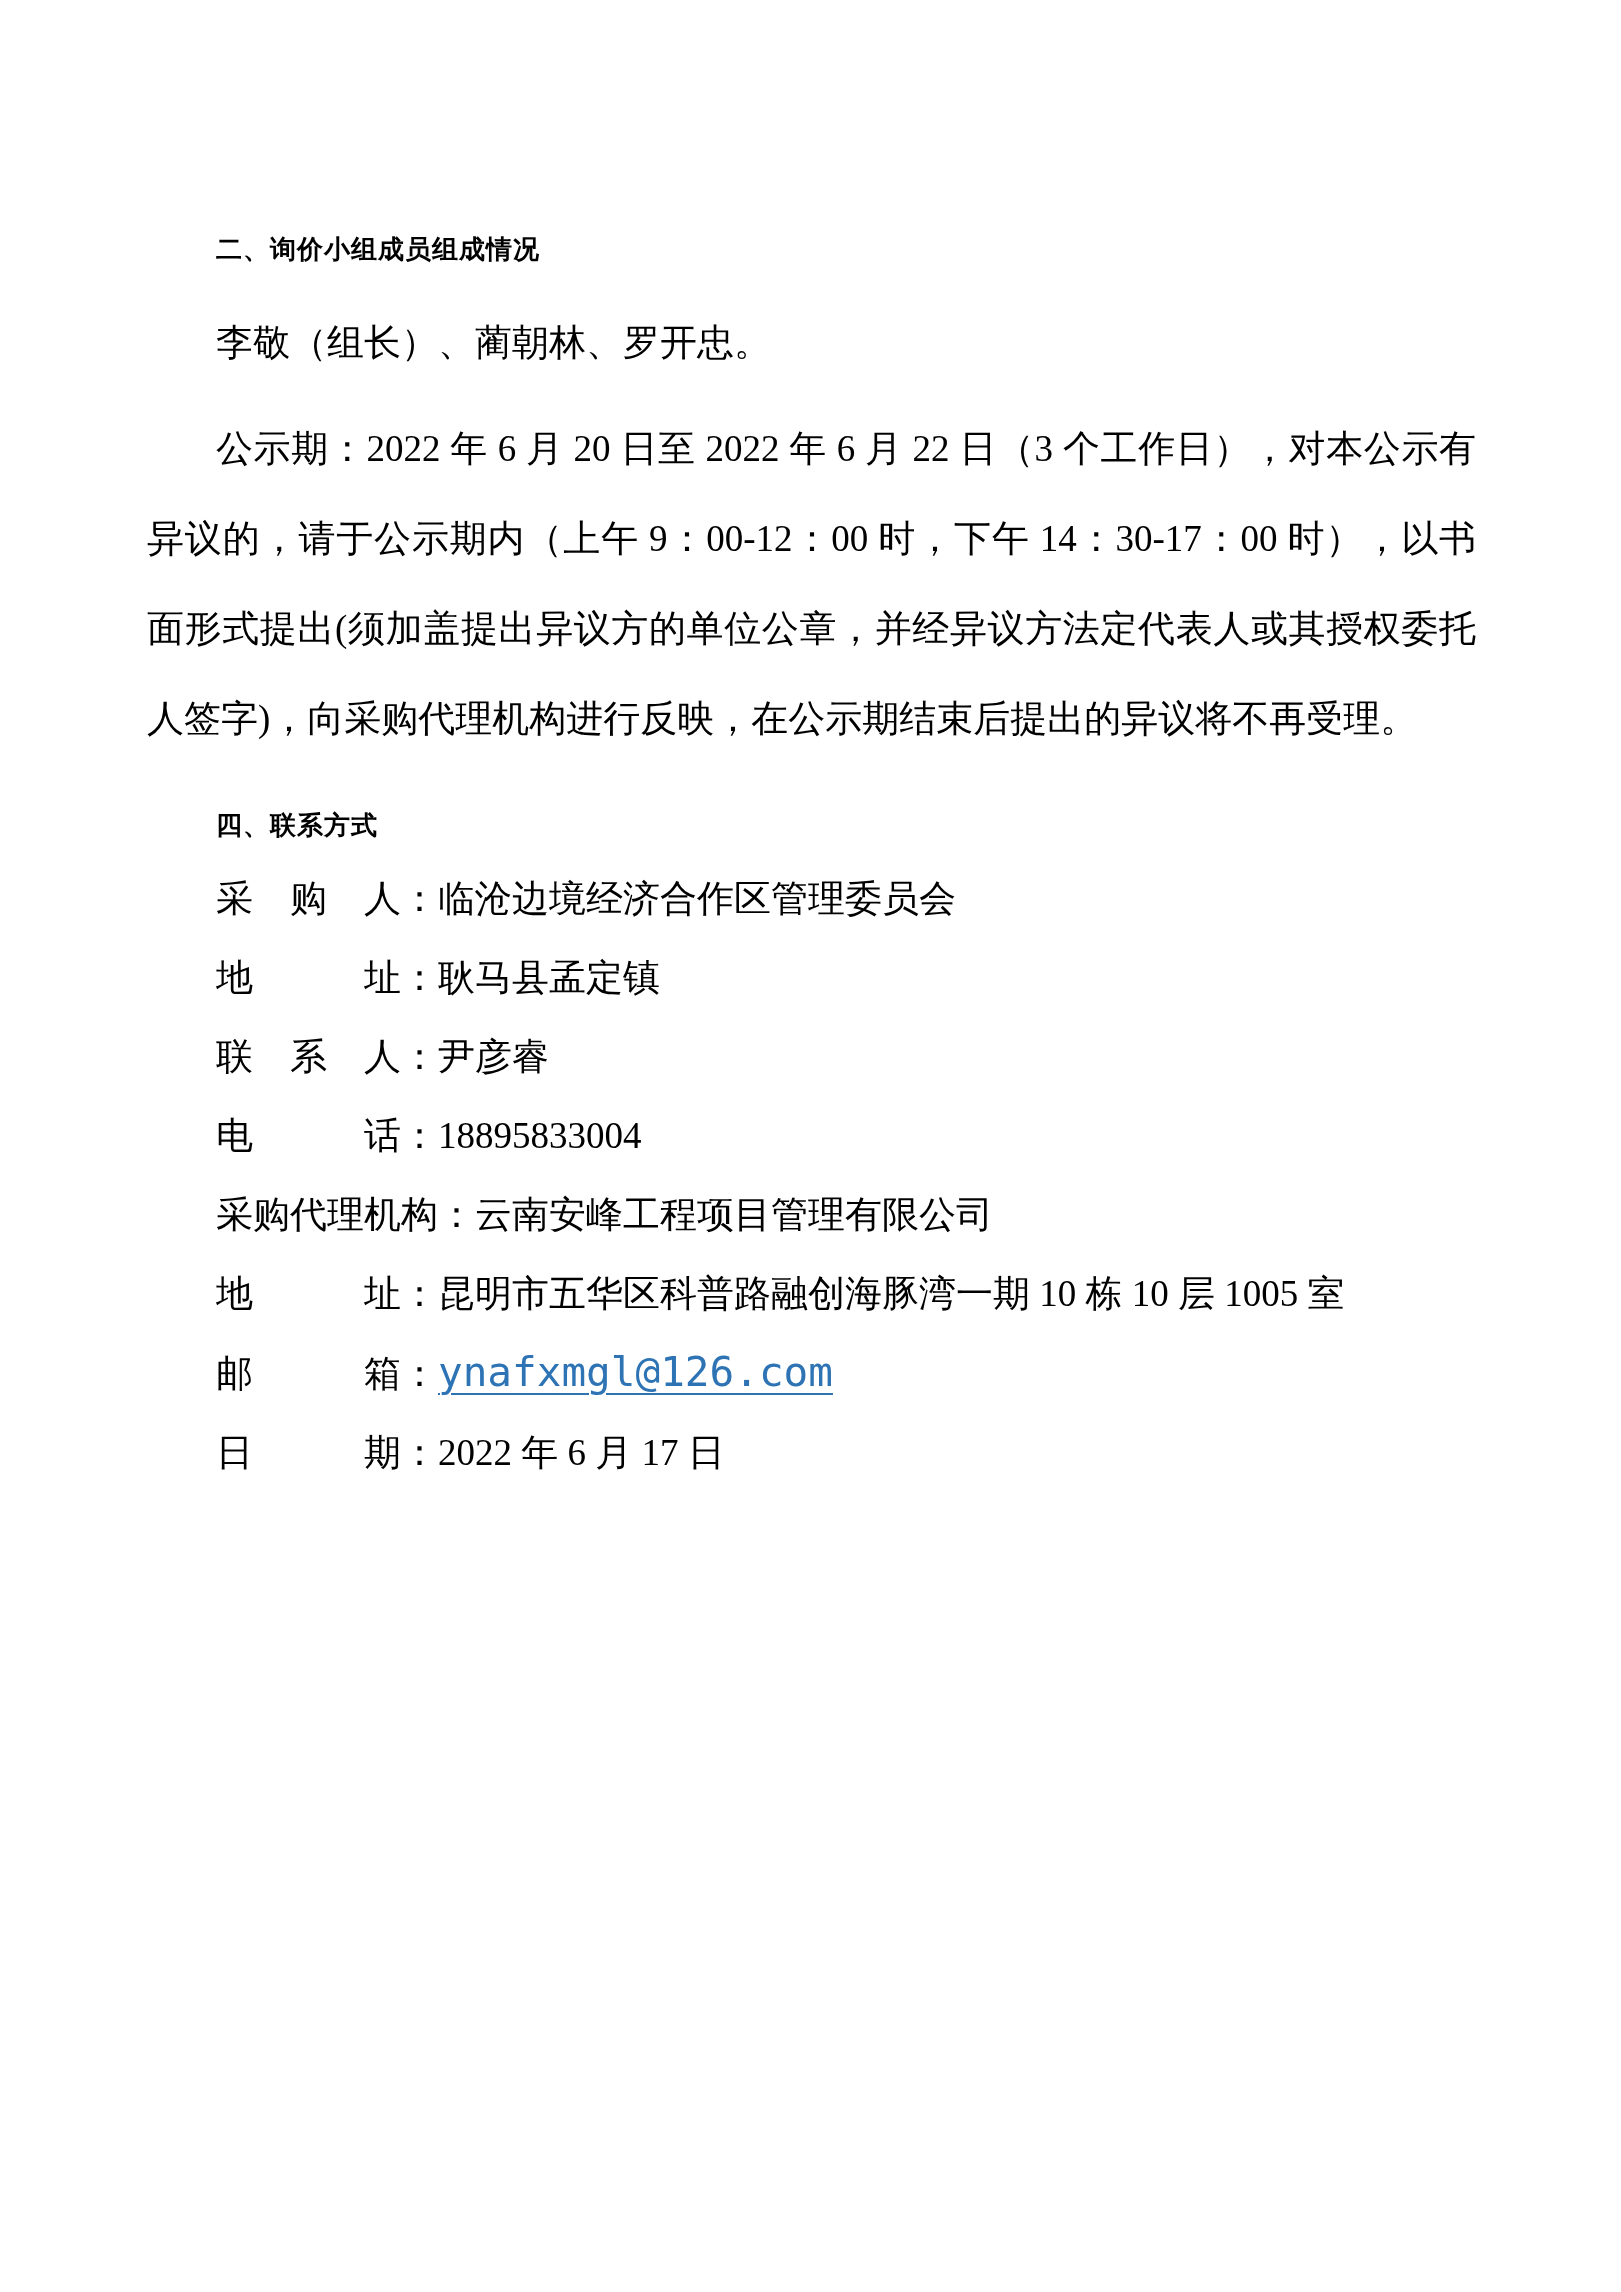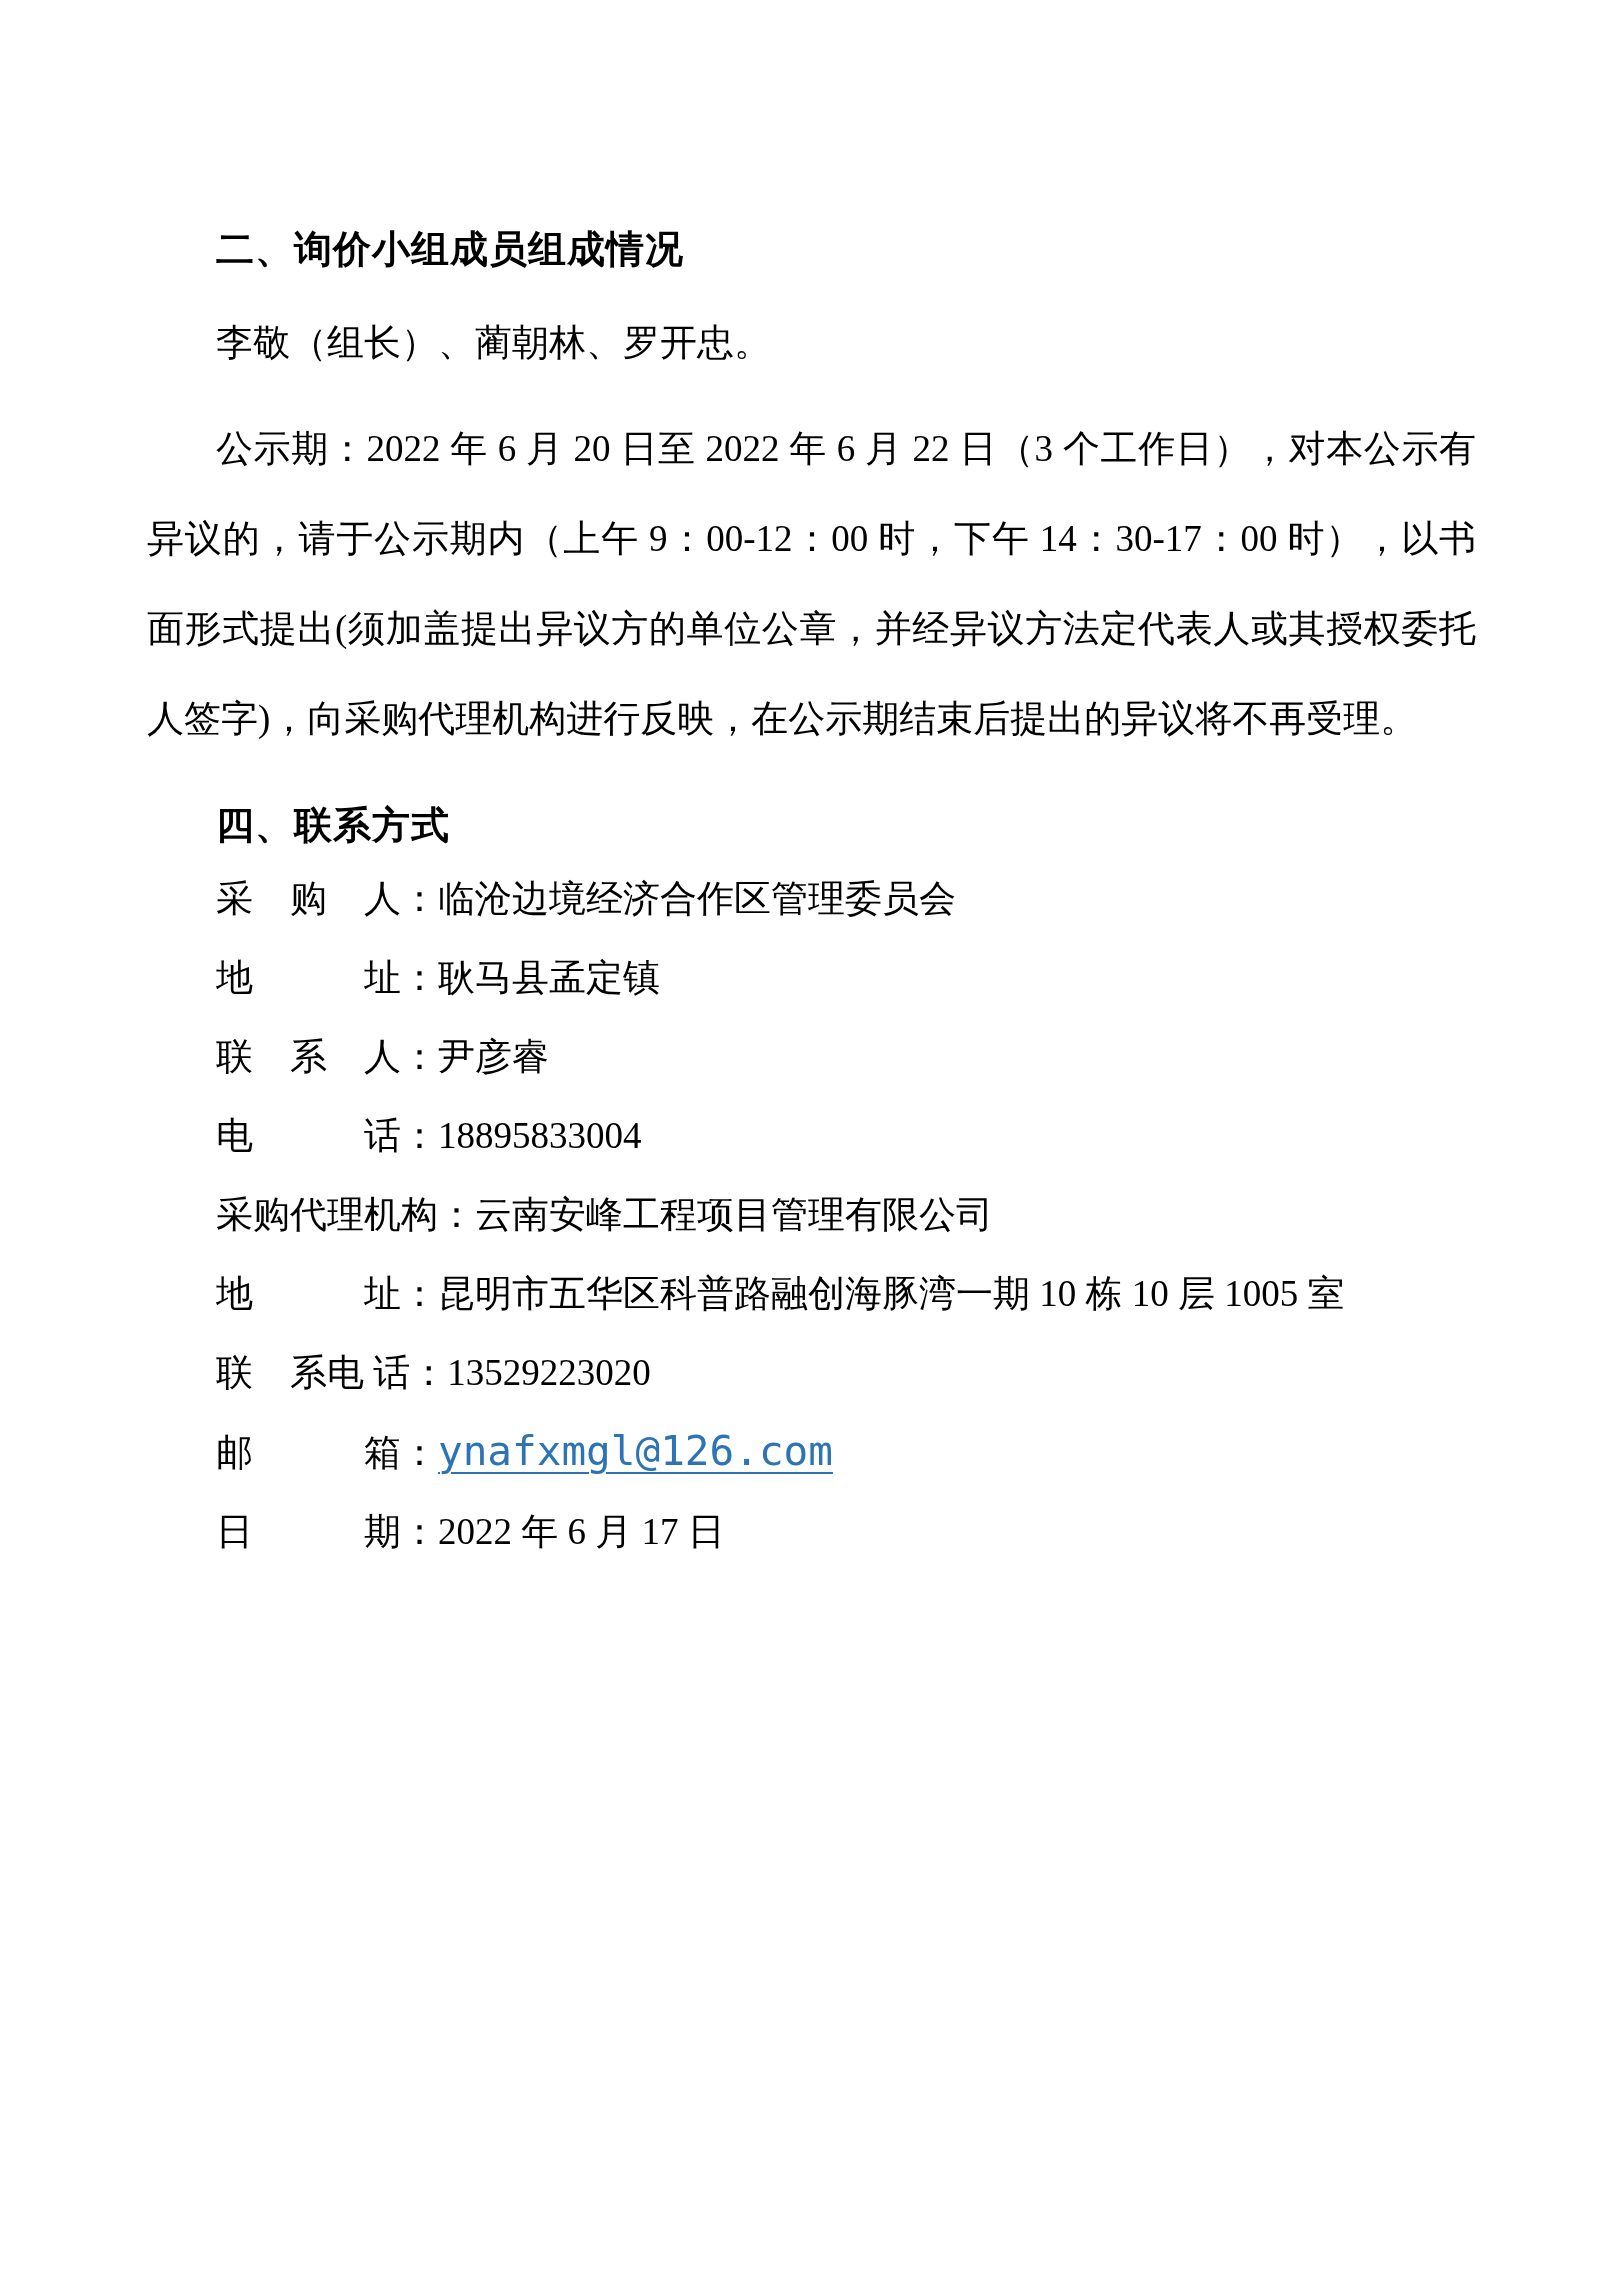--- a/index.html
+++ b/index.html
@@ -21,21 +21,21 @@
     position: absolute;
     left: 147px;
     top: 225px;
     width: 1329px;
   }
   .heading {
     margin: 0;
     padding-left: 69px;
     font-family: "Liberation Sans", "DejaVu Sans", sans-serif;
     font-weight: 700;
-    font-size: 38px;
+    font-size: 26px;
     line-height: 49px;
     letter-spacing: 1px;
   }
   .members-line {
     margin-top: 44px;
     padding-left: 69px;
     line-height: 49px;
   }
   .heading-3 { margin-top: 32px; }
   .notice-para {
@@ -103,23 +103,20 @@
 
       <li class="contact-row">
         <span class="contact-label">采购代理机构：</span><span class="contact-value">云南安峰工程项目管理有限公司</span>
       </li>
 
       <li class="contact-row">
         <span class="contact-label">地　　　址：</span><span class="contact-value">昆明市五华区科普路融创海豚湾一期 10 栋 10 层 1005 室</span>
       </li>
 
 
-      <li class="contact-row">
-        <span class="contact-label">联　系电 话：</span><span class="contact-value">13529223020</span>
-      </li>
 
       <li class="contact-row">
         <span class="contact-label">邮　　　箱：</span><a href="#" class="contact-value email-link">ynafxmgl@126.com</a>
       </li>
 
       <li class="contact-row">
         <span class="contact-label">日　　　期：</span><span class="contact-value">2022 年 6 月 17 日</span>
       </li>
 
     </ul>

